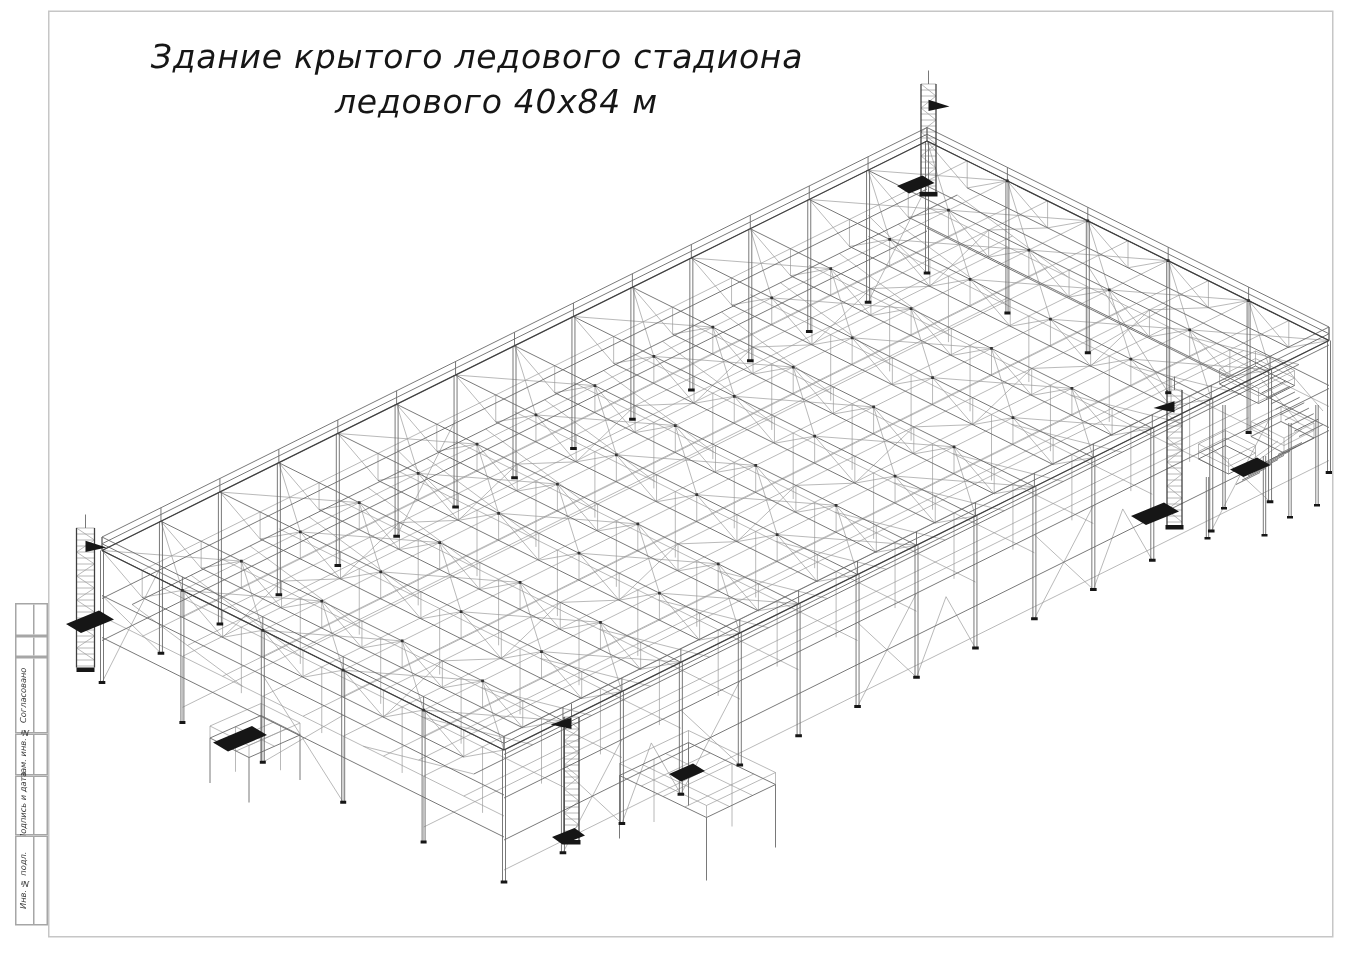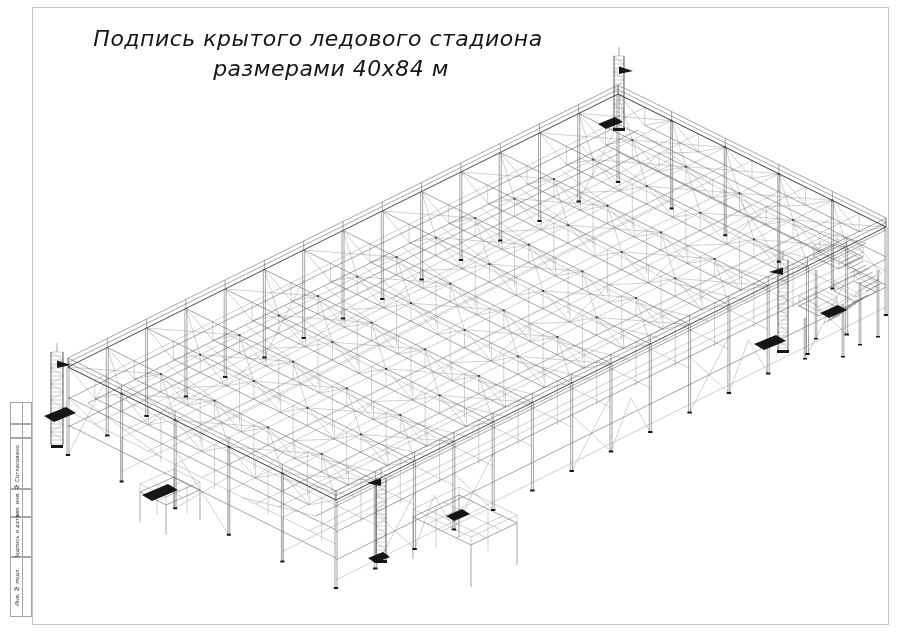--- a/index.html
+++ b/index.html
@@ -28,22 +28,22 @@
       <path d="M336.0 580.0L886.0 307.0M68.0 455.0L107.3 377.5M107.3 435.5L68.0 397.0M264.4 357.5L303.7 280.0M303.7 338.0L264.4 299.5M578.7 201.5L618.0 124.0M618.0 182.0L578.7 143.5M375.3 568.5L414.6 493.0M414.6 549.0L375.3 512.5M453.9 529.5L493.2 454.0M493.2 510.0L453.9 473.5M571.7 471.0L611.0 395.5M611.0 451.5L571.7 415.0M689.6 412.5L728.9 337.0M728.9 393.0L689.6 356.5M807.5 354.0L846.7 278.5M846.7 334.5L807.5 298.0M414.6 549.0L434.2 495.3M453.9 529.5L434.2 495.3M611.0 451.5L630.7 397.8M650.3 432.0L630.7 397.8M728.9 393.0L748.5 339.3M768.2 373.5L748.5 339.3M175.2 508.2L228.8 476.8M228.8 534.8L175.2 450.2M725.2 235.2L778.8 203.8M778.8 261.8L725.2 177.2M94.8 424.3L644.8 151.3M121.6 437.6L671.6 164.6M148.4 450.9L698.4 177.9M175.2 464.2L725.2 191.2M202.0 477.5L752.0 204.5M228.8 490.8L778.8 217.8M255.6 504.1L805.6 231.1M282.4 517.4L832.4 244.4M309.2 530.7L859.2 257.7M68.0 411.0L336.0 544.0M107.3 391.5L375.3 524.5M146.6 372.0L414.6 505.0M185.9 352.5L453.9 485.5M225.2 333.0L493.2 466.0M264.4 313.5L532.4 446.5M303.7 294.0L571.7 427.0M343.0 274.5L611.0 407.5M382.3 255.0L650.3 388.0M421.6 235.5L689.6 368.5M460.9 216.0L728.9 349.0M500.2 196.5L768.2 329.5M539.5 177.0L807.5 310.0M578.7 157.5L846.7 290.5M618.0 138.0L886.0 271.0M121.6 481.6L121.6 437.6M175.2 508.2L175.2 464.2M228.8 534.8L228.8 490.8M282.4 561.4L282.4 517.4M160.9 462.1L160.9 418.1M214.5 488.7L214.5 444.7M268.1 515.3L268.1 471.3M321.7 541.9L321.7 497.9M200.2 442.6L200.2 398.6M253.8 469.2L253.8 425.2M307.4 495.8L307.4 451.8M361.0 522.4L361.0 478.4M239.5 423.1L239.5 379.1M293.1 449.7L293.1 405.7M346.7 476.3L346.7 432.3M400.3 502.9L400.3 458.9M278.8 403.6L278.8 359.6M332.4 430.2L332.4 386.2M386.0 456.8L386.0 412.8M439.6 483.4L439.6 439.4M318.0 384.1L318.0 340.1M371.6 410.7L371.6 366.7M425.2 437.3L425.2 393.3M478.8 463.9L478.8 419.9M357.3 364.6L357.3 320.6M410.9 391.2L410.9 347.2M464.5 417.8L464.5 373.8M518.1 444.4L518.1 400.4M396.6 345.1L396.6 301.1M450.2 371.7L450.2 327.7M503.8 398.3L503.8 354.3M557.4 424.9L557.4 380.9M435.9 325.6L435.9 281.6M489.5 352.2L489.5 308.2M543.1 378.8L543.1 334.8M596.7 405.4L596.7 361.4M475.2 306.1L475.2 262.1M528.8 332.7L528.8 288.7M582.4 359.3L582.4 315.3M636.0 385.9L636.0 341.9M514.5 286.6L514.5 242.6M568.1 313.2L568.1 269.2M621.7 339.8L621.7 295.8M675.3 366.4L675.3 322.4M553.8 267.1L553.8 223.1M607.4 293.7L607.4 249.7M661.0 320.3L661.0 276.3M714.6 346.9L714.6 302.9M593.1 247.6L593.1 203.6M646.7 274.2L646.7 230.2M700.3 300.8L700.3 256.8M753.9 327.4L753.9 283.4M632.3 228.1L632.3 184.1M685.9 254.7L685.9 210.7M739.5 281.3L739.5 237.3M793.1 307.9L793.1 263.9M671.6 208.6L671.6 164.6M725.2 235.2L725.2 191.2M778.8 261.8L778.8 217.8M832.4 288.4L832.4 244.4M121.6 471.6L671.6 198.6M282.4 551.4L832.4 278.4M125.0 430.3L675.0 157.3M279.1 506.7L829.1 233.7M88.1 403.0L161.8 457.6M315.9 516.0L242.2 497.5M127.4 383.5L201.1 438.1M355.2 496.5L281.5 478.0M166.7 364.0L240.4 418.6M394.5 477.0L320.8 458.4M206.0 344.5L279.7 399.1M433.8 457.5L360.1 438.9M245.3 325.0L319.0 379.6M473.1 438.0L399.4 419.4M284.5 305.5L358.2 360.1M512.3 418.5L438.6 399.9M323.8 286.0L397.5 340.6M551.6 399.0L477.9 380.4M363.1 266.5L436.8 321.1M590.9 379.5L517.2 360.9M402.4 247.0L476.1 301.6M630.2 360.0L556.5 341.4M441.7 227.5L515.4 282.1M669.5 340.5L595.8 321.9M481.0 208.0L554.7 262.6M708.8 321.0L635.1 302.4M520.3 188.5L594.0 243.1M748.1 301.5L674.4 282.9M559.6 169.0L633.3 223.6M787.4 282.0L713.7 263.4M598.8 149.5L672.5 204.1M826.6 262.5L752.9 243.9M638.1 130.0L711.8 184.6M865.9 243.0L792.2 224.4M68.0 367.0L618.0 94.0M94.8 380.3L644.8 107.3M121.6 393.6L671.6 120.6M148.4 406.9L698.4 133.9M175.2 420.2L725.2 147.2M202.0 433.5L752.0 160.5M228.8 446.8L778.8 173.8M255.6 460.1L805.6 187.1M282.4 473.4L832.4 200.4M309.2 486.7L859.2 213.7M336.0 500.0L886.0 227.0M68.0 367.0L94.8 398.3M336.0 500.0L309.2 504.7M94.8 398.3L94.8 380.3M121.6 411.6L121.6 393.6M148.4 424.9L148.4 406.9M175.2 438.2L175.2 420.2M202.0 451.5L202.0 433.5M228.8 464.8L228.8 446.8M255.6 478.1L255.6 460.1M282.4 491.4L282.4 473.4M309.2 504.7L309.2 486.7M94.8 398.3L121.6 393.6M148.4 424.9L121.6 393.6M148.4 424.9L175.2 420.2M202.0 451.5L175.2 420.2M202.0 451.5L228.8 446.8M255.6 478.1L228.8 446.8M255.6 478.1L282.4 473.4M309.2 504.7L282.4 473.4M107.3 347.5L134.1 378.8M375.3 480.5L348.5 485.2M134.1 378.8L134.1 360.8M160.9 392.1L160.9 374.1M187.7 405.4L187.7 387.4M214.5 418.7L214.5 400.7M241.3 432.0L241.3 414.0M268.1 445.3L268.1 427.3M294.9 458.6L294.9 440.6M321.7 471.9L321.7 453.9M348.5 485.2L348.5 467.2M134.1 378.8L160.9 374.1M187.7 405.4L160.9 374.1M187.7 405.4L214.5 400.7M241.3 432.0L214.5 400.7M241.3 432.0L268.1 427.3M294.9 458.6L268.1 427.3M294.9 458.6L321.7 453.9M348.5 485.2L321.7 453.9M146.6 328.0L173.4 359.3M414.6 461.0L387.8 465.7M173.4 359.3L173.4 341.3M200.2 372.6L200.2 354.6M227.0 385.9L227.0 367.9M253.8 399.2L253.8 381.2M280.6 412.5L280.6 394.5M307.4 425.8L307.4 407.8M334.2 439.1L334.2 421.1M361.0 452.4L361.0 434.4M387.8 465.7L387.8 447.7M173.4 359.3L200.2 354.6M227.0 385.9L200.2 354.6M227.0 385.9L253.8 381.2M280.6 412.5L253.8 381.2M280.6 412.5L307.4 407.8M334.2 439.1L307.4 407.8M334.2 439.1L361.0 434.4M387.8 465.7L361.0 434.4M185.9 308.5L212.7 339.8M453.9 441.5L427.1 446.2M212.7 339.8L212.7 321.8M239.5 353.1L239.5 335.1M266.3 366.4L266.3 348.4M293.1 379.7L293.1 361.7M319.9 393.0L319.9 375.0M346.7 406.3L346.7 388.3M373.5 419.6L373.5 401.6M400.3 432.9L400.3 414.9M427.1 446.2L427.1 428.2M212.7 339.8L239.5 335.1M266.3 366.4L239.5 335.1M266.3 366.4L293.1 361.7M319.9 393.0L293.1 361.7M319.9 393.0L346.7 388.3M373.5 419.6L346.7 388.3M373.5 419.6L400.3 414.9M427.1 446.2L400.3 414.9M225.2 289.0L252.0 320.3M493.2 422.0L466.4 426.7M252.0 320.3L252.0 302.3M278.8 333.6L278.8 315.6M305.6 346.9L305.6 328.9M332.4 360.2L332.4 342.2M359.2 373.5L359.2 355.5M386.0 386.8L386.0 368.8M412.8 400.1L412.8 382.1M439.6 413.4L439.6 395.4M466.4 426.7L466.4 408.7M252.0 320.3L278.8 315.6M305.6 346.9L278.8 315.6M305.6 346.9L332.4 342.2M359.2 373.5L332.4 342.2M359.2 373.5L386.0 368.8M412.8 400.1L386.0 368.8M412.8 400.1L439.6 395.4M466.4 426.7L439.6 395.4M264.4 269.5L291.2 300.8M532.4 402.5L505.6 407.2M291.2 300.8L291.2 282.8M318.0 314.1L318.0 296.1M344.8 327.4L344.8 309.4M371.6 340.7L371.6 322.7M398.4 354.0L398.4 336.0M425.2 367.3L425.2 349.3M452.0 380.6L452.0 362.6M478.8 393.9L478.8 375.9M505.6 407.2L505.6 389.2M291.2 300.8L318.0 296.1M344.8 327.4L318.0 296.1M344.8 327.4L371.6 322.7M398.4 354.0L371.6 322.7M398.4 354.0L425.2 349.3M452.0 380.6L425.2 349.3M452.0 380.6L478.8 375.9M505.6 407.2L478.8 375.9M303.7 250.0L330.5 281.3M571.7 383.0L544.9 387.7M330.5 281.3L330.5 263.3M357.3 294.6L357.3 276.6M384.1 307.9L384.1 289.9M410.9 321.2L410.9 303.2M437.7 334.5L437.7 316.5M464.5 347.8L464.5 329.8M491.3 361.1L491.3 343.1M518.1 374.4L518.1 356.4M544.9 387.7L544.9 369.7M330.5 281.3L357.3 276.6M384.1 307.9L357.3 276.6M384.1 307.9L410.9 303.2M437.7 334.5L410.9 303.2M437.7 334.5L464.5 329.8M491.3 361.1L464.5 329.8M491.3 361.1L518.1 356.4M544.9 387.7L518.1 356.4M343.0 230.5L369.8 261.8M611.0 363.5L584.2 368.2M369.8 261.8L369.8 243.8M396.6 275.1L396.6 257.1M423.4 288.4L423.4 270.4M450.2 301.7L450.2 283.7M477.0 315.0L477.0 297.0M503.8 328.3L503.8 310.3M530.6 341.6L530.6 323.6M557.4 354.9L557.4 336.9M584.2 368.2L584.2 350.2M369.8 261.8L396.6 257.1M423.4 288.4L396.6 257.1M423.4 288.4L450.2 283.7M477.0 315.0L450.2 283.7M477.0 315.0L503.8 310.3M530.6 341.6L503.8 310.3M530.6 341.6L557.4 336.9M584.2 368.2L557.4 336.9M382.3 211.0L409.1 242.3M650.3 344.0L623.5 348.7M409.1 242.3L409.1 224.3M435.9 255.6L435.9 237.6M462.7 268.9L462.7 250.9M489.5 282.2L489.5 264.2M516.3 295.5L516.3 277.5M543.1 308.8L543.1 290.8M569.9 322.1L569.9 304.1M596.7 335.4L596.7 317.4M623.5 348.7L623.5 330.7M409.1 242.3L435.9 237.6M462.7 268.9L435.9 237.6M462.7 268.9L489.5 264.2M516.3 295.5L489.5 264.2M516.3 295.5L543.1 290.8M569.9 322.1L543.1 290.8M569.9 322.1L596.7 317.4M623.5 348.7L596.7 317.4M421.6 191.5L448.4 222.8M689.6 324.5L662.8 329.2M448.4 222.8L448.4 204.8M475.2 236.1L475.2 218.1M502.0 249.4L502.0 231.4M528.8 262.7L528.8 244.7M555.6 276.0L555.6 258.0M582.4 289.3L582.4 271.3M609.2 302.6L609.2 284.6M636.0 315.9L636.0 297.9M662.8 329.2L662.8 311.2M448.4 222.8L475.2 218.1M502.0 249.4L475.2 218.1M502.0 249.4L528.8 244.7M555.6 276.0L528.8 244.7M555.6 276.0L582.4 271.3M609.2 302.6L582.4 271.3M609.2 302.6L636.0 297.9M662.8 329.2L636.0 297.9M460.9 172.0L487.7 203.3M728.9 305.0L702.1 309.7M487.7 203.3L487.7 185.3M514.5 216.6L514.5 198.6M541.3 229.9L541.3 211.9M568.1 243.2L568.1 225.2M594.9 256.5L594.9 238.5M621.7 269.8L621.7 251.8M648.5 283.1L648.5 265.1M675.3 296.4L675.3 278.4M702.1 309.7L702.1 291.7M487.7 203.3L514.5 198.6M541.3 229.9L514.5 198.6M541.3 229.9L568.1 225.2M594.9 256.5L568.1 225.2M594.9 256.5L621.7 251.8M648.5 283.1L621.7 251.8M648.5 283.1L675.3 278.4M702.1 309.7L675.3 278.4M500.2 152.5L527.0 183.8M768.2 285.5L741.4 290.2M527.0 183.8L527.0 165.8M553.8 197.1L553.8 179.1M580.6 210.4L580.6 192.4M607.4 223.7L607.4 205.7M634.2 237.0L634.2 219.0M661.0 250.3L661.0 232.3M687.8 263.6L687.8 245.6M714.6 276.9L714.6 258.9M741.4 290.2L741.4 272.2M527.0 183.8L553.8 179.1M580.6 210.4L553.8 179.1M580.6 210.4L607.4 205.7M634.2 237.0L607.4 205.7M634.2 237.0L661.0 232.3M687.8 263.6L661.0 232.3M687.8 263.6L714.6 258.9M741.4 290.2L714.6 258.9M539.5 133.0L566.3 164.3M807.5 266.0L780.7 270.7M566.3 164.3L566.3 146.3M593.1 177.6L593.1 159.6M619.9 190.9L619.9 172.9M646.7 204.2L646.7 186.2M673.5 217.5L673.5 199.5M700.3 230.8L700.3 212.8M727.1 244.1L727.1 226.1M753.9 257.4L753.9 239.4M780.7 270.7L780.7 252.7M566.3 164.3L593.1 159.6M619.9 190.9L593.1 159.6M619.9 190.9L646.7 186.2M673.5 217.5L646.7 186.2M673.5 217.5L700.3 212.8M727.1 244.1L700.3 212.8M727.1 244.1L753.9 239.4M780.7 270.7L753.9 239.4M578.7 113.5L605.5 144.8M846.7 246.5L819.9 251.2M605.5 144.8L605.5 126.8M632.3 158.1L632.3 140.1M659.1 171.4L659.1 153.4M685.9 184.7L685.9 166.7M712.7 198.0L712.7 180.0M739.5 211.3L739.5 193.3M766.3 224.6L766.3 206.6M793.1 237.9L793.1 219.9M819.9 251.2L819.9 233.2M605.5 144.8L632.3 140.1M659.1 171.4L632.3 140.1M659.1 171.4L685.9 166.7M712.7 198.0L685.9 166.7M712.7 198.0L739.5 193.3M766.3 224.6L739.5 193.3M766.3 224.6L793.1 219.9M819.9 251.2L793.1 219.9M618.0 94.0L644.8 125.3M886.0 227.0L859.2 231.7M644.8 125.3L644.8 107.3M671.6 138.6L671.6 120.6M698.4 151.9L698.4 133.9M725.2 165.2L725.2 147.2M752.0 178.5L752.0 160.5M778.8 191.8L778.8 173.8M805.6 205.1L805.6 187.1M832.4 218.4L832.4 200.4M859.2 231.7L859.2 213.7M644.8 125.3L671.6 120.6M698.4 151.9L671.6 120.6M698.4 151.9L725.2 147.2M752.0 178.5L725.2 147.2M752.0 178.5L778.8 173.8M805.6 205.1L778.8 173.8M805.6 205.1L832.4 200.4M859.2 231.7L832.4 200.4M121.6 411.6L671.6 138.6M175.2 438.2L725.2 165.2M228.8 464.8L778.8 191.8M282.4 491.4L832.4 218.4M148.4 424.9L187.7 387.4M187.7 387.4L227.0 385.9M227.0 385.9L266.3 348.4M266.3 348.4L305.6 346.9M305.6 346.9L344.8 309.4M344.8 309.4L384.1 307.9M384.1 307.9L423.4 270.4M423.4 270.4L462.7 268.9M462.7 268.9L502.0 231.4M502.0 231.4L541.3 229.9M541.3 229.9L580.6 192.4M580.6 192.4L619.9 190.9M619.9 190.9L659.1 153.4M659.1 153.4L698.4 151.9M255.6 478.1L294.9 440.6M294.9 440.6L334.2 439.1M334.2 439.1L373.5 401.6M373.5 401.6L412.8 400.1M412.8 400.1L452.0 362.6M452.0 362.6L491.3 361.1M491.3 361.1L530.6 323.6M530.6 323.6L569.9 322.1M569.9 322.1L609.2 284.6M609.2 284.6L648.5 283.1M648.5 283.1L687.8 245.6M687.8 245.6L727.1 244.1M727.1 244.1L766.3 206.6M766.3 206.6L805.6 205.1M68.0 367.0L160.9 374.1M107.3 347.5L121.6 393.6M121.6 393.6L214.5 400.7M160.9 374.1L175.2 420.2M175.2 420.2L268.1 427.3M214.5 400.7L228.8 446.8M228.8 446.8L321.7 453.9M268.1 427.3L282.4 473.4M282.4 473.4L375.3 480.5M321.7 453.9L336.0 500.0M146.6 328.0L239.5 335.1M185.9 308.5L200.2 354.6M200.2 354.6L293.1 361.7M239.5 335.1L253.8 381.2M253.8 381.2L346.7 388.3M293.1 361.7L307.4 407.8M307.4 407.8L400.3 414.9M346.7 388.3L361.0 434.4M361.0 434.4L453.9 441.5M400.3 414.9L414.6 461.0M225.2 289.0L318.0 296.1M264.4 269.5L278.8 315.6M278.8 315.6L371.6 322.7M318.0 296.1L332.4 342.2M332.4 342.2L425.2 349.3M371.6 322.7L386.0 368.8M386.0 368.8L478.8 375.9M425.2 349.3L439.6 395.4M439.6 395.4L532.4 402.5M478.8 375.9L493.2 422.0M303.7 250.0L396.6 257.1M343.0 230.5L357.3 276.6M357.3 276.6L450.2 283.7M396.6 257.1L410.9 303.2M410.9 303.2L503.8 310.3M450.2 283.7L464.5 329.8M464.5 329.8L557.4 336.9M503.8 310.3L518.1 356.4M518.1 356.4L611.0 363.5M557.4 336.9L571.7 383.0M382.3 211.0L475.2 218.1M421.6 191.5L435.9 237.6M435.9 237.6L528.8 244.7M475.2 218.1L489.5 264.2M489.5 264.2L582.4 271.3M528.8 244.7L543.1 290.8M543.1 290.8L636.0 297.9M582.4 271.3L596.7 317.4M596.7 317.4L689.6 324.5M636.0 297.9L650.3 344.0M460.9 172.0L553.8 179.1M500.2 152.5L514.5 198.6M514.5 198.6L607.4 205.7M553.8 179.1L568.1 225.2M568.1 225.2L661.0 232.3M607.4 205.7L621.7 251.8M621.7 251.8L714.6 258.9M661.0 232.3L675.3 278.4M675.3 278.4L768.2 285.5M714.6 258.9L728.9 305.0M539.5 133.0L632.3 140.1M578.7 113.5L593.1 159.6M593.1 159.6L685.9 166.7M632.3 140.1L646.7 186.2M646.7 186.2L739.5 193.3M685.9 166.7L700.3 212.8M700.3 212.8L793.1 219.9M739.5 193.3L753.9 239.4M753.9 239.4L846.7 246.5M793.1 219.9L807.5 266.0M578.7 113.5L671.6 120.6M618.0 94.0L632.3 140.1M632.3 140.1L725.2 147.2M671.6 120.6L685.9 166.7M685.9 166.7L778.8 173.8M725.2 147.2L739.5 193.3M739.5 193.3L832.4 200.4M778.8 173.8L793.1 219.9M793.1 219.9L886.0 227.0M832.4 200.4L846.7 246.5M51.0 352.0L63.0 352.0M51.0 356.0L63.0 356.0M51.0 360.0L63.0 360.0M51.0 364.0L63.0 364.0M51.0 368.0L63.0 368.0M51.0 372.0L63.0 372.0M51.0 376.0L63.0 376.0M51.0 380.0L63.0 380.0M51.0 384.0L63.0 384.0M51.0 388.0L63.0 388.0M51.0 392.0L63.0 392.0M51.0 396.0L63.0 396.0M51.0 400.0L63.0 400.0M51.0 404.0L63.0 404.0M51.0 408.0L63.0 408.0M51.0 412.0L63.0 412.0M51.0 416.0L63.0 416.0M51.0 420.0L63.0 420.0M51.0 424.0L63.0 424.0M51.0 428.0L63.0 428.0M51.0 432.0L63.0 432.0M51.0 436.0L63.0 436.0M51.0 440.0L63.0 440.0M51.0 444.0L63.0 444.0M51.0 352.0L63.0 360.0M63.0 360.0L51.0 368.0M51.0 368.0L63.0 376.0M63.0 376.0L51.0 384.0M51.0 384.0L63.0 392.0M63.0 392.0L51.0 400.0M51.0 400.0L63.0 408.0M63.0 408.0L51.0 416.0M51.0 416.0L63.0 424.0M63.0 424.0L51.0 432.0M51.0 432.0L63.0 440.0M614.0 56.0L624.0 56.0M614.0 60.0L624.0 60.0M614.0 64.0L624.0 64.0M614.0 68.0L624.0 68.0M614.0 72.0L624.0 72.0M614.0 76.0L624.0 76.0M614.0 80.0L624.0 80.0M614.0 84.0L624.0 84.0M614.0 88.0L624.0 88.0M614.0 92.0L624.0 92.0M614.0 96.0L624.0 96.0M614.0 100.0L624.0 100.0M614.0 104.0L624.0 104.0M614.0 108.0L624.0 108.0M614.0 112.0L624.0 112.0M614.0 116.0L624.0 116.0M614.0 120.0L624.0 120.0M614.0 124.0L624.0 124.0M614.0 128.0L624.0 128.0M614.0 56.0L624.0 64.0M624.0 64.0L614.0 72.0M614.0 72.0L624.0 80.0M624.0 80.0L614.0 88.0M614.0 88.0L624.0 96.0M624.0 96.0L614.0 104.0M614.0 104.0L624.0 112.0M624.0 112.0L614.0 120.0M778.0 260.0L788.0 260.0M778.0 264.0L788.0 264.0M778.0 268.0L788.0 268.0M778.0 272.0L788.0 272.0M778.0 276.0L788.0 276.0M778.0 280.0L788.0 280.0M778.0 284.0L788.0 284.0M778.0 288.0L788.0 288.0M778.0 292.0L788.0 292.0M778.0 296.0L788.0 296.0M778.0 300.0L788.0 300.0M778.0 304.0L788.0 304.0M778.0 308.0L788.0 308.0M778.0 312.0L788.0 312.0M778.0 316.0L788.0 316.0M778.0 320.0L788.0 320.0M778.0 324.0L788.0 324.0M778.0 328.0L788.0 328.0M778.0 332.0L788.0 332.0M778.0 336.0L788.0 336.0M778.0 340.0L788.0 340.0M778.0 344.0L788.0 344.0M778.0 348.0L788.0 348.0M778.0 260.0L788.0 268.0M788.0 268.0L778.0 276.0M778.0 276.0L788.0 284.0M788.0 284.0L778.0 292.0M778.0 292.0L788.0 300.0M788.0 300.0L778.0 308.0M778.0 308.0L788.0 316.0M788.0 316.0L778.0 324.0M778.0 324.0L788.0 332.0M788.0 332.0L778.0 340.0M778.0 340.0L788.0 348.0M376.0 478.0L386.0 478.0M376.0 482.0L386.0 482.0M376.0 486.0L386.0 486.0M376.0 490.0L386.0 490.0M376.0 494.0L386.0 494.0M376.0 498.0L386.0 498.0M376.0 502.0L386.0 502.0M376.0 506.0L386.0 506.0M376.0 510.0L386.0 510.0M376.0 514.0L386.0 514.0M376.0 518.0L386.0 518.0M376.0 522.0L386.0 522.0M376.0 526.0L386.0 526.0M376.0 530.0L386.0 530.0M376.0 534.0L386.0 534.0M376.0 538.0L386.0 538.0M376.0 542.0L386.0 542.0M376.0 546.0L386.0 546.0M376.0 550.0L386.0 550.0M376.0 554.0L386.0 554.0M376.0 558.0L386.0 558.0M376.0 478.0L386.0 486.0M386.0 486.0L376.0 494.0M376.0 494.0L386.0 502.0M386.0 502.0L376.0 510.0M376.0 510.0L386.0 518.0M386.0 518.0L376.0 526.0M376.0 526.0L386.0 534.0M386.0 534.0L376.0 542.0M376.0 542.0L386.0 550.0M386.0 550.0L376.0 558.0M428.3 509.7L486.3 537.7M443.7 502.3L501.7 530.3M427.5 524.0L473.5 502.0M442.0 531.0L488.0 509.0M456.5 538.0L502.5 516.0M413.0 517.0L413.0 509.0M459.0 495.0L459.0 487.0M517.0 523.0L517.0 515.0M471.0 545.0L471.0 537.0M413.0 509.0L459.0 487.0M459.0 487.0L517.0 515.0M517.0 515.0L471.0 537.0M471.0 537.0L413.0 509.0M436.0 506.0L436.0 548.0M488.0 509.0L488.0 551.0M157.0 484.5L183.0 497.5M148.7 496.3L182.7 481.3M157.3 500.7L191.3 485.7M140.0 492.0L140.0 484.0M174.0 477.0L174.0 469.0M200.0 490.0L200.0 482.0M166.0 505.0L166.0 497.0M140.0 484.0L174.0 469.0M174.0 469.0L200.0 482.0M200.0 482.0L166.0 497.0M166.0 497.0L140.0 484.0M157.0 484.5L157.0 514.5M187.0 483.5L187.0 513.5M813.0 256.0L813.0 246.0M837.0 244.0L837.0 234.0M863.0 257.0L863.0 247.0M839.0 269.0L839.0 259.0M813.0 246.0L837.0 234.0M813.0 251.0L837.0 239.0M837.0 234.0L863.0 247.0M837.0 239.0L863.0 252.0M863.0 247.0L839.0 259.0M863.0 252.0L839.0 264.0M839.0 259.0L813.0 246.0M839.0 264.0L813.0 251.0M834.0 291.0L834.0 281.0M854.0 281.0L854.0 271.0M876.0 292.0L876.0 282.0M856.0 302.0L856.0 292.0M834.0 281.0L854.0 271.0M834.0 286.0L854.0 276.0M854.0 271.0L876.0 282.0M854.0 276.0L876.0 287.0M876.0 282.0L856.0 292.0M876.0 287.0L856.0 297.0M856.0 292.0L834.0 281.0M856.0 297.0L834.0 286.0M799.0 306.0L799.0 296.0M817.0 297.0L817.0 287.0M837.0 307.0L837.0 297.0M819.0 316.0L819.0 306.0M799.0 296.0L817.0 287.0M799.0 301.0L817.0 292.0M817.0 287.0L837.0 297.0M817.0 292.0L837.0 302.0M837.0 297.0L819.0 306.0M837.0 302.0L819.0 311.0M819.0 306.0L799.0 296.0M819.0 311.0L799.0 301.0M841.0 253.0L866.0 282.0M857.0 245.0L882.0 274.0M852.0 294.0L824.0 314.0M868.0 286.0L840.0 306.0" fill="none" stroke="#979797" stroke-width="0.45"></path>
       <path d="M67.0 455.0L67.0 367.0M69.0 455.0L69.0 367.0M335.0 588.0L335.0 500.0M337.0 588.0L337.0 500.0M106.3 435.5L106.3 347.5M108.3 435.5L108.3 347.5M374.3 568.5L374.3 480.5M376.3 568.5L376.3 480.5M145.6 416.0L145.6 328.0M147.6 416.0L147.6 328.0M413.6 549.0L413.6 461.0M415.6 549.0L415.6 461.0M184.9 396.5L184.9 308.5M186.9 396.5L186.9 308.5M452.9 529.5L452.9 441.5M454.9 529.5L454.9 441.5M224.2 377.0L224.2 289.0M226.2 377.0L226.2 289.0M492.2 510.0L492.2 422.0M494.2 510.0L494.2 422.0M263.4 357.5L263.4 269.5M265.4 357.5L265.4 269.5M531.4 490.5L531.4 402.5M533.4 490.5L533.4 402.5M302.7 338.0L302.7 250.0M304.7 338.0L304.7 250.0M570.7 471.0L570.7 383.0M572.7 471.0L572.7 383.0M342.0 318.5L342.0 230.5M344.0 318.5L344.0 230.5M610.0 451.5L610.0 363.5M612.0 451.5L612.0 363.5M381.3 299.0L381.3 211.0M383.3 299.0L383.3 211.0M649.3 432.0L649.3 344.0M651.3 432.0L651.3 344.0M420.6 279.5L420.6 191.5M422.6 279.5L422.6 191.5M688.6 412.5L688.6 324.5M690.6 412.5L690.6 324.5M459.9 260.0L459.9 172.0M461.9 260.0L461.9 172.0M727.9 393.0L727.9 305.0M729.9 393.0L729.9 305.0M499.2 240.5L499.2 152.5M501.2 240.5L501.2 152.5M767.2 373.5L767.2 285.5M769.2 373.5L769.2 285.5M538.5 221.0L538.5 133.0M540.5 221.0L540.5 133.0M806.5 354.0L806.5 266.0M808.5 354.0L808.5 266.0M577.7 201.5L577.7 113.5M579.7 201.5L579.7 113.5M845.7 334.5L845.7 246.5M847.7 334.5L847.7 246.5M617.0 182.0L617.0 94.0M619.0 182.0L619.0 94.0M885.0 315.0L885.0 227.0M887.0 315.0L887.0 227.0M68.0 427.0L618.0 154.0M336.0 560.0L886.0 287.0M68.0 399.0L618.0 126.0M336.0 532.0L886.0 259.0M120.6 481.6L120.6 393.6M122.6 481.6L122.6 393.6M670.6 208.6L670.6 120.6M672.6 208.6L672.6 120.6M174.2 508.2L174.2 420.2M176.2 508.2L176.2 420.2M724.2 235.2L724.2 147.2M726.2 235.2L726.2 147.2M227.8 534.8L227.8 446.8M229.8 534.8L229.8 446.8M777.8 261.8L777.8 173.8M779.8 261.8L779.8 173.8M281.4 561.4L281.4 473.4M283.4 561.4L283.4 473.4M831.4 288.4L831.4 200.4M833.4 288.4L833.4 200.4M68.0 425.0L336.0 558.0M618.0 152.0L886.0 285.0M68.0 397.0L336.0 530.0M618.0 124.0L886.0 257.0M88.1 403.0L638.1 130.0M315.9 516.0L865.9 243.0M336.0 503.0L886.0 230.0M68.0 367.0L336.0 500.0M94.8 398.3L309.2 504.7M107.3 347.5L375.3 480.5M134.1 378.8L348.5 485.2M146.6 328.0L414.6 461.0M173.4 359.3L387.8 465.7M185.9 308.5L453.9 441.5M212.7 339.8L427.1 446.2M225.2 289.0L493.2 422.0M252.0 320.3L466.4 426.7M264.4 269.5L532.4 402.5M291.2 300.8L505.6 407.2M303.7 250.0L571.7 383.0M330.5 281.3L544.9 387.7M343.0 230.5L611.0 363.5M369.8 261.8L584.2 368.2M382.3 211.0L650.3 344.0M409.1 242.3L623.5 348.7M421.6 191.5L689.6 324.5M448.4 222.8L662.8 329.2M460.9 172.0L728.9 305.0M487.7 203.3L702.1 309.7M500.2 152.5L768.2 285.5M527.0 183.8L741.4 290.2M539.5 133.0L807.5 266.0M566.3 164.3L780.7 270.7M578.7 113.5L846.7 246.5M605.5 144.8L819.9 251.2M618.0 94.0L886.0 227.0M644.8 125.3L859.2 231.7M68.0 367.0L68.0 358.0M107.3 347.5L107.3 338.5M146.6 328.0L146.6 319.0M185.9 308.5L185.9 299.5M225.2 289.0L225.2 280.0M264.4 269.5L264.4 260.5M303.7 250.0L303.7 241.0M343.0 230.5L343.0 221.5M382.3 211.0L382.3 202.0M421.6 191.5L421.6 182.5M460.9 172.0L460.9 163.0M500.2 152.5L500.2 143.5M539.5 133.0L539.5 124.0M578.7 113.5L578.7 104.5M618.0 94.0L618.0 85.0M68.0 362.5L618.0 89.5M68.0 358.0L618.0 85.0M336.0 500.0L336.0 491.0M375.3 480.5L375.3 471.5M414.6 461.0L414.6 452.0M453.9 441.5L453.9 432.5M493.2 422.0L493.2 413.0M532.4 402.5L532.4 393.5M571.7 383.0L571.7 374.0M611.0 363.5L611.0 354.5M650.3 344.0L650.3 335.0M689.6 324.5L689.6 315.5M728.9 305.0L728.9 296.0M768.2 285.5L768.2 276.5M807.5 266.0L807.5 257.0M846.7 246.5L846.7 237.5M886.0 227.0L886.0 218.0M336.0 495.5L886.0 222.5M336.0 491.0L886.0 218.0M68.0 367.0L68.0 358.0M121.6 393.6L121.6 384.6M175.2 420.2L175.2 411.2M228.8 446.8L228.8 437.8M282.4 473.4L282.4 464.4M336.0 500.0L336.0 491.0M68.0 362.5L336.0 495.5M68.0 358.0L336.0 491.0M618.0 94.0L618.0 85.0M671.6 120.6L671.6 111.6M725.2 147.2L725.2 138.2M778.8 173.8L778.8 164.8M832.4 200.4L832.4 191.4M886.0 227.0L886.0 218.0M618.0 89.5L886.0 222.5M618.0 85.0L886.0 218.0M57.0 352.0L57.0 343.0M619.0 56.0L619.0 47.0M783.0 260.0L783.0 251.0M381.0 478.0L381.0 469.0M413.0 517.0L459.0 495.0M459.0 495.0L517.0 523.0M517.0 523.0L471.0 545.0M471.0 545.0L413.0 517.0M413.0 517.0L413.0 559.0M459.0 495.0L459.0 537.0M517.0 523.0L517.0 565.0M471.0 545.0L471.0 587.0M140.0 492.0L174.0 477.0M174.0 477.0L200.0 490.0M200.0 490.0L166.0 505.0M166.0 505.0L140.0 492.0M140.0 492.0L140.0 522.0M174.0 477.0L174.0 507.0M200.0 490.0L200.0 520.0M166.0 505.0L166.0 535.0M813.0 256.0L837.0 244.0M837.0 244.0L863.0 257.0M863.0 257.0L839.0 269.0M839.0 269.0L813.0 256.0M834.0 291.0L854.0 281.0M854.0 281.0L876.0 292.0M876.0 292.0L856.0 302.0M856.0 302.0L834.0 291.0M799.0 306.0L817.0 297.0M817.0 297.0L837.0 307.0M837.0 307.0L819.0 316.0M819.0 316.0L799.0 306.0M841.0 262.0L857.0 254.0M844.1 265.6L860.1 257.6M847.3 269.3L863.3 261.3M850.4 272.9L866.4 264.9M853.5 276.5L869.5 268.5M856.6 280.1L872.6 272.1M859.8 283.8L875.8 275.8M862.9 287.4L878.9 279.4M866.0 291.0L882.0 283.0M852.0 303.0L868.0 295.0M848.0 305.9L864.0 297.9M844.0 308.7L860.0 300.7M840.0 311.6L856.0 303.6M836.0 314.4L852.0 306.4M832.0 317.3L848.0 309.3M828.0 320.1L844.0 312.1M824.0 323.0L840.0 315.0M815.2 270.0L815.2 338.0M816.8 270.0L816.8 338.0M859.2 282.0L859.2 344.0M860.8 282.0L860.8 344.0M842.2 304.0L842.2 356.0M843.8 304.0L843.8 356.0M804.2 318.0L804.2 358.0M805.8 318.0L805.8 358.0M877.2 270.0L877.2 336.0M878.8 270.0L878.8 336.0" fill="none" stroke="#6a6a6a" stroke-width="0.6"></path>
       <path d="M68.0 367.0L618.0 94.0M336.0 500.0L886.0 227.0M68.0 367.0L336.0 500.0M618.0 94.0L886.0 227.0M51.0 352.0L51.0 445.0M63.0 352.0L63.0 445.0M614.0 56.0L614.0 128.0M624.0 56.0L624.0 128.0M778.0 260.0L778.0 350.0M788.0 260.0L788.0 350.0M376.0 478.0L376.0 560.0M386.0 478.0L386.0 560.0" fill="none" stroke="#3f3f3f" stroke-width="0.85"></path>
       <path d="M120.7 392.7h1.8v1.8h-1.8zM174.3 419.3h1.8v1.8h-1.8zM227.9 445.9h1.8v1.8h-1.8zM281.5 472.5h1.8v1.8h-1.8zM160.0 373.2h1.8v1.8h-1.8zM213.6 399.8h1.8v1.8h-1.8zM267.2 426.4h1.8v1.8h-1.8zM320.8 453.0h1.8v1.8h-1.8zM199.3 353.7h1.8v1.8h-1.8zM252.9 380.3h1.8v1.8h-1.8zM306.5 406.9h1.8v1.8h-1.8zM360.1 433.5h1.8v1.8h-1.8zM238.6 334.2h1.8v1.8h-1.8zM292.2 360.8h1.8v1.8h-1.8zM345.8 387.4h1.8v1.8h-1.8zM399.4 414.0h1.8v1.8h-1.8zM277.9 314.7h1.8v1.8h-1.8zM331.5 341.3h1.8v1.8h-1.8zM385.1 367.9h1.8v1.8h-1.8zM438.7 394.5h1.8v1.8h-1.8zM317.1 295.2h1.8v1.8h-1.8zM370.7 321.8h1.8v1.8h-1.8zM424.3 348.4h1.8v1.8h-1.8zM477.9 375.0h1.8v1.8h-1.8zM356.4 275.7h1.8v1.8h-1.8zM410.0 302.3h1.8v1.8h-1.8zM463.6 328.9h1.8v1.8h-1.8zM517.2 355.5h1.8v1.8h-1.8zM395.7 256.2h1.8v1.8h-1.8zM449.3 282.8h1.8v1.8h-1.8zM502.9 309.4h1.8v1.8h-1.8zM556.5 336.0h1.8v1.8h-1.8zM435.0 236.7h1.8v1.8h-1.8zM488.6 263.3h1.8v1.8h-1.8zM542.2 289.9h1.8v1.8h-1.8zM595.8 316.5h1.8v1.8h-1.8zM474.3 217.2h1.8v1.8h-1.8zM527.9 243.8h1.8v1.8h-1.8zM581.5 270.4h1.8v1.8h-1.8zM635.1 297.0h1.8v1.8h-1.8zM513.6 197.7h1.8v1.8h-1.8zM567.2 224.3h1.8v1.8h-1.8zM620.8 250.9h1.8v1.8h-1.8zM674.4 277.5h1.8v1.8h-1.8zM552.9 178.2h1.8v1.8h-1.8zM606.5 204.8h1.8v1.8h-1.8zM660.1 231.4h1.8v1.8h-1.8zM713.7 258.0h1.8v1.8h-1.8zM592.2 158.7h1.8v1.8h-1.8zM645.8 185.3h1.8v1.8h-1.8zM699.4 211.9h1.8v1.8h-1.8zM753.0 238.5h1.8v1.8h-1.8zM631.4 139.2h1.8v1.8h-1.8zM685.0 165.8h1.8v1.8h-1.8zM738.6 192.4h1.8v1.8h-1.8zM792.2 219.0h1.8v1.8h-1.8zM670.7 119.7h1.8v1.8h-1.8zM724.3 146.3h1.8v1.8h-1.8zM777.9 172.9h1.8v1.8h-1.8zM831.5 199.5h1.8v1.8h-1.8z" fill="#333333" stroke="none"></path>
       <path d="M65.8 454.0h4.4v2h-4.4zM333.8 587.0h4.4v2h-4.4zM105.1 434.5h4.4v2h-4.4zM373.1 567.5h4.4v2h-4.4zM144.4 415.0h4.4v2h-4.4zM412.4 548.0h4.4v2h-4.4zM183.7 395.5h4.4v2h-4.4zM451.7 528.5h4.4v2h-4.4zM223.0 376.0h4.4v2h-4.4zM491.0 509.0h4.4v2h-4.4zM262.2 356.5h4.4v2h-4.4zM530.2 489.5h4.4v2h-4.4zM301.5 337.0h4.4v2h-4.4zM569.5 470.0h4.4v2h-4.4zM340.8 317.5h4.4v2h-4.4zM608.8 450.5h4.4v2h-4.4zM380.1 298.0h4.4v2h-4.4zM648.1 431.0h4.4v2h-4.4zM419.4 278.5h4.4v2h-4.4zM687.4 411.5h4.4v2h-4.4zM458.7 259.0h4.4v2h-4.4zM726.7 392.0h4.4v2h-4.4zM498.0 239.5h4.4v2h-4.4zM766.0 372.5h4.4v2h-4.4zM537.3 220.0h4.4v2h-4.4zM805.3 353.0h4.4v2h-4.4zM576.5 200.5h4.4v2h-4.4zM844.5 333.5h4.4v2h-4.4zM615.8 181.0h4.4v2h-4.4zM883.8 314.0h4.4v2h-4.4zM119.6 480.6h4v2h-4zM669.6 207.6h4v2h-4zM173.2 507.2h4v2h-4zM723.2 234.2h4v2h-4zM226.8 533.8h4v2h-4zM776.8 260.8h4v2h-4zM280.4 560.4h4v2h-4zM830.4 287.4h4v2h-4zM57 360.5L71 365L57 368zM51 445h12v3h-12zM619 66.5L633 71L619 74zM613 128h12v3h-12zM783 267.5L769 272L783 275zM777 350h12v3h-12zM381 478.5L367 483L381 486zM375 560h12v3h-12zM814 338h4v1.6h-4zM858 344h4v1.6h-4zM841 356h4v1.6h-4zM803 358h4v1.6h-4zM876 336h4v1.6h-4zM44 416l22 -9l10 6l-22 9zM142 495l26 -11l10 6l-26 11zM754 344l22 -9l10 6l-22 9zM820 313l18 -8l9 5l-18 8zM368 558l15 -6l7 5l-15 6zM446 516l16 -7l8 5l-16 7zM598 124l17 -7l8 5l-17 7z" fill="#161616" stroke="none"></path>
     </svg>
 
   <div class="frame"></div>
 
   <div class="title-wrap">
-    <div>Подпись крытого ледового стадиона</div>
-    <div style="margin-left:26px;">размерами 40х84 м</div>
+    <div>Здание крытого ледового стадиона</div>
+    <div style="margin-left:26px;">ледового 40х84 м</div>
   </div>
 
   <div>
     <div class="tb-cell" style="left:10px;top:402px;width:22px;height:22px;">
         <div class="tb-div"></div>
       </div>
     <div class="tb-cell" style="left:10px;top:424px;width:22px;height:14px;">
         <div class="tb-div"></div>
       </div>
     <div class="tb-cell" style="left:10px;top:438px;width:22px;height:51px;">

